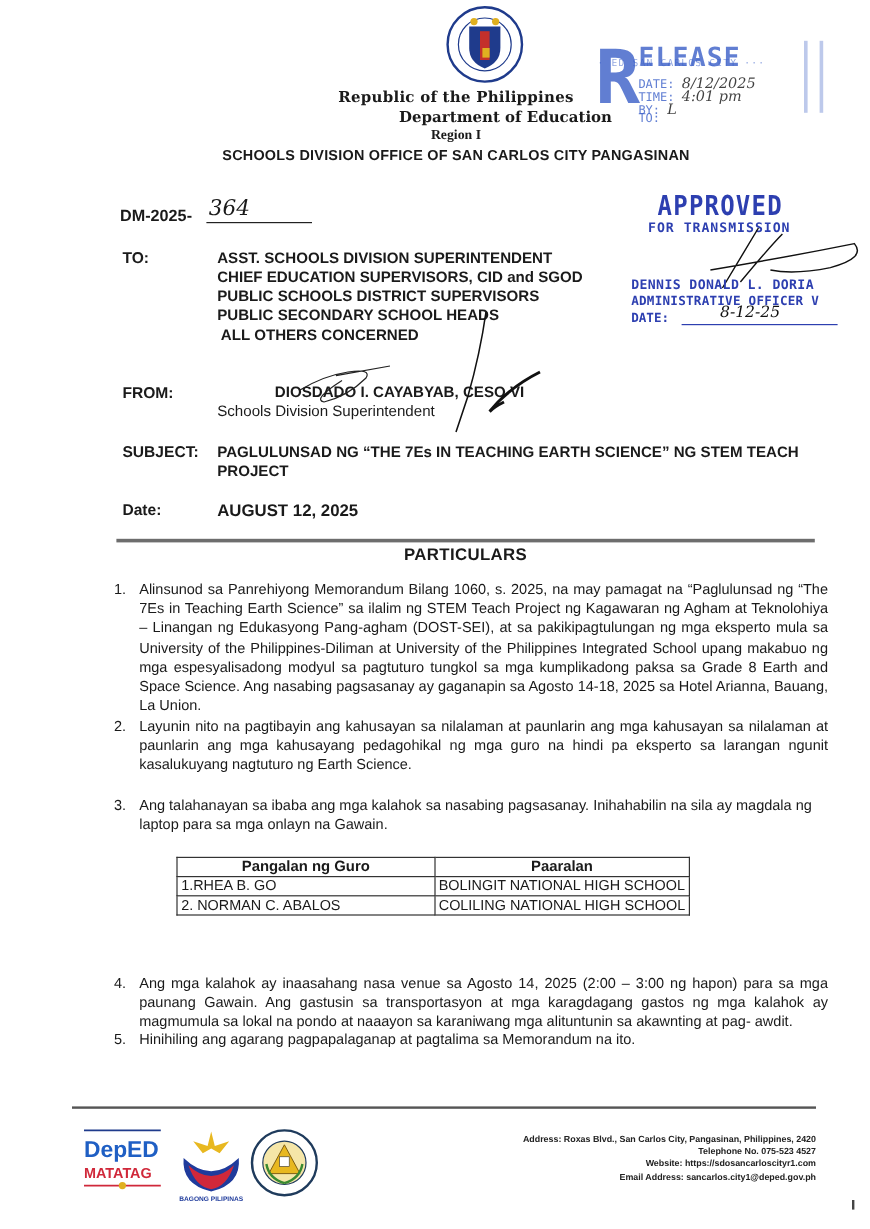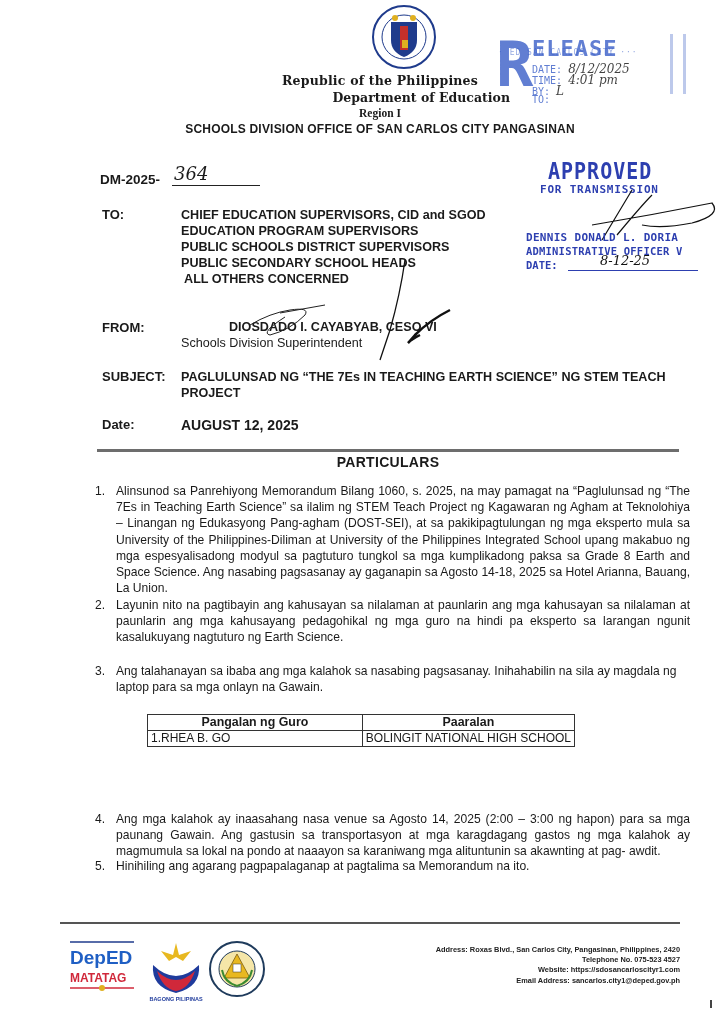--- a/index.html
+++ b/index.html
@@ -129,22 +129,22 @@
   </svg>
   <div class="abs appr-name">DENNIS DONALD L. DORIA</div>
   <div class="abs appr-pos">ADMINISTRATIVE OFFICER V</div>
   <div class="abs appr-date">DATE:</div>
   <div class="abs appr-date-line"></div>
   <div class="abs appr-date-hand">8-12-25</div>
 </div>
 
 <div class="abs lbl to-lbl">TO:</div>
 <div class="abs to-list">
+  <div>ASST. SCHOOLS DIVISION SUPERINTENDENT</div>
   <div>CHIEF EDUCATION SUPERVISORS, CID  and SGOD</div>
-  <div>EDUCATION PROGRAM SUPERVISORS</div>
   <div>PUBLIC SCHOOLS DISTRICT SUPERVISORS</div>
   <div>PUBLIC  SECONDARY SCHOOL HEADS</div>
   <div style="white-space:pre;"> ALL OTHERS CONCERNED</div>
 </div>
 
 <div class="abs lbl from-lbl">FROM:</div>
 <div class="abs from-name">DIOSDADO I. CAYABYAB,  CESO VI</div>
 <div class="abs from-title">Schools Division Superintendent</div>
 <svg class="abs" style="left:230px; top:255px;" width="230" height="110" viewBox="0 0 230 110">
   <path d="M20 70 Q40 58 60 55 Q80 52 75 60 Q60 75 40 80 Q30 78 55 62 M50 58 L95 50" fill="none" stroke="#222" stroke-width="1"></path>
@@ -179,20 +179,24 @@
     <tr>
       <th>Pangalan ng Guro</th>
       <th>Paaralan</th>
     </tr>
   </thead>
   <tbody>
     <tr>
       <td class="c1">1.RHEA B. GO</td>
       <td>BOLINGIT NATIONAL HIGH SCHOOL</td>
     </tr>
+    <tr>
+      <td class="c1">2. NORMAN C. ABALOS</td>
+      <td>COLILING NATIONAL HIGH SCHOOL</td>
+    </tr>
   </tbody>
 </table>
 
 <div class="abs item item4">
   <span class="num">4.</span>
   <div class="txt">Ang mga kalahok ay inaasahang nasa venue sa Agosto 14, 2025 (2:00 – 3:00 ng hapon) para sa mga paunang Gawain. Ang gastusin sa transportasyon at mga karagdagang gastos ng mga kalahok ay magmumula sa lokal na pondo at naaayon sa karaniwang  mga alituntunin sa akawnting at pag- awdit.</div>
 </div>
 <div class="abs item item5">
   <span class="num">5.</span>
   <div class="txt">Hinihiling ang agarang pagpapalaganap at pagtalima sa Memorandum na ito.</div>

